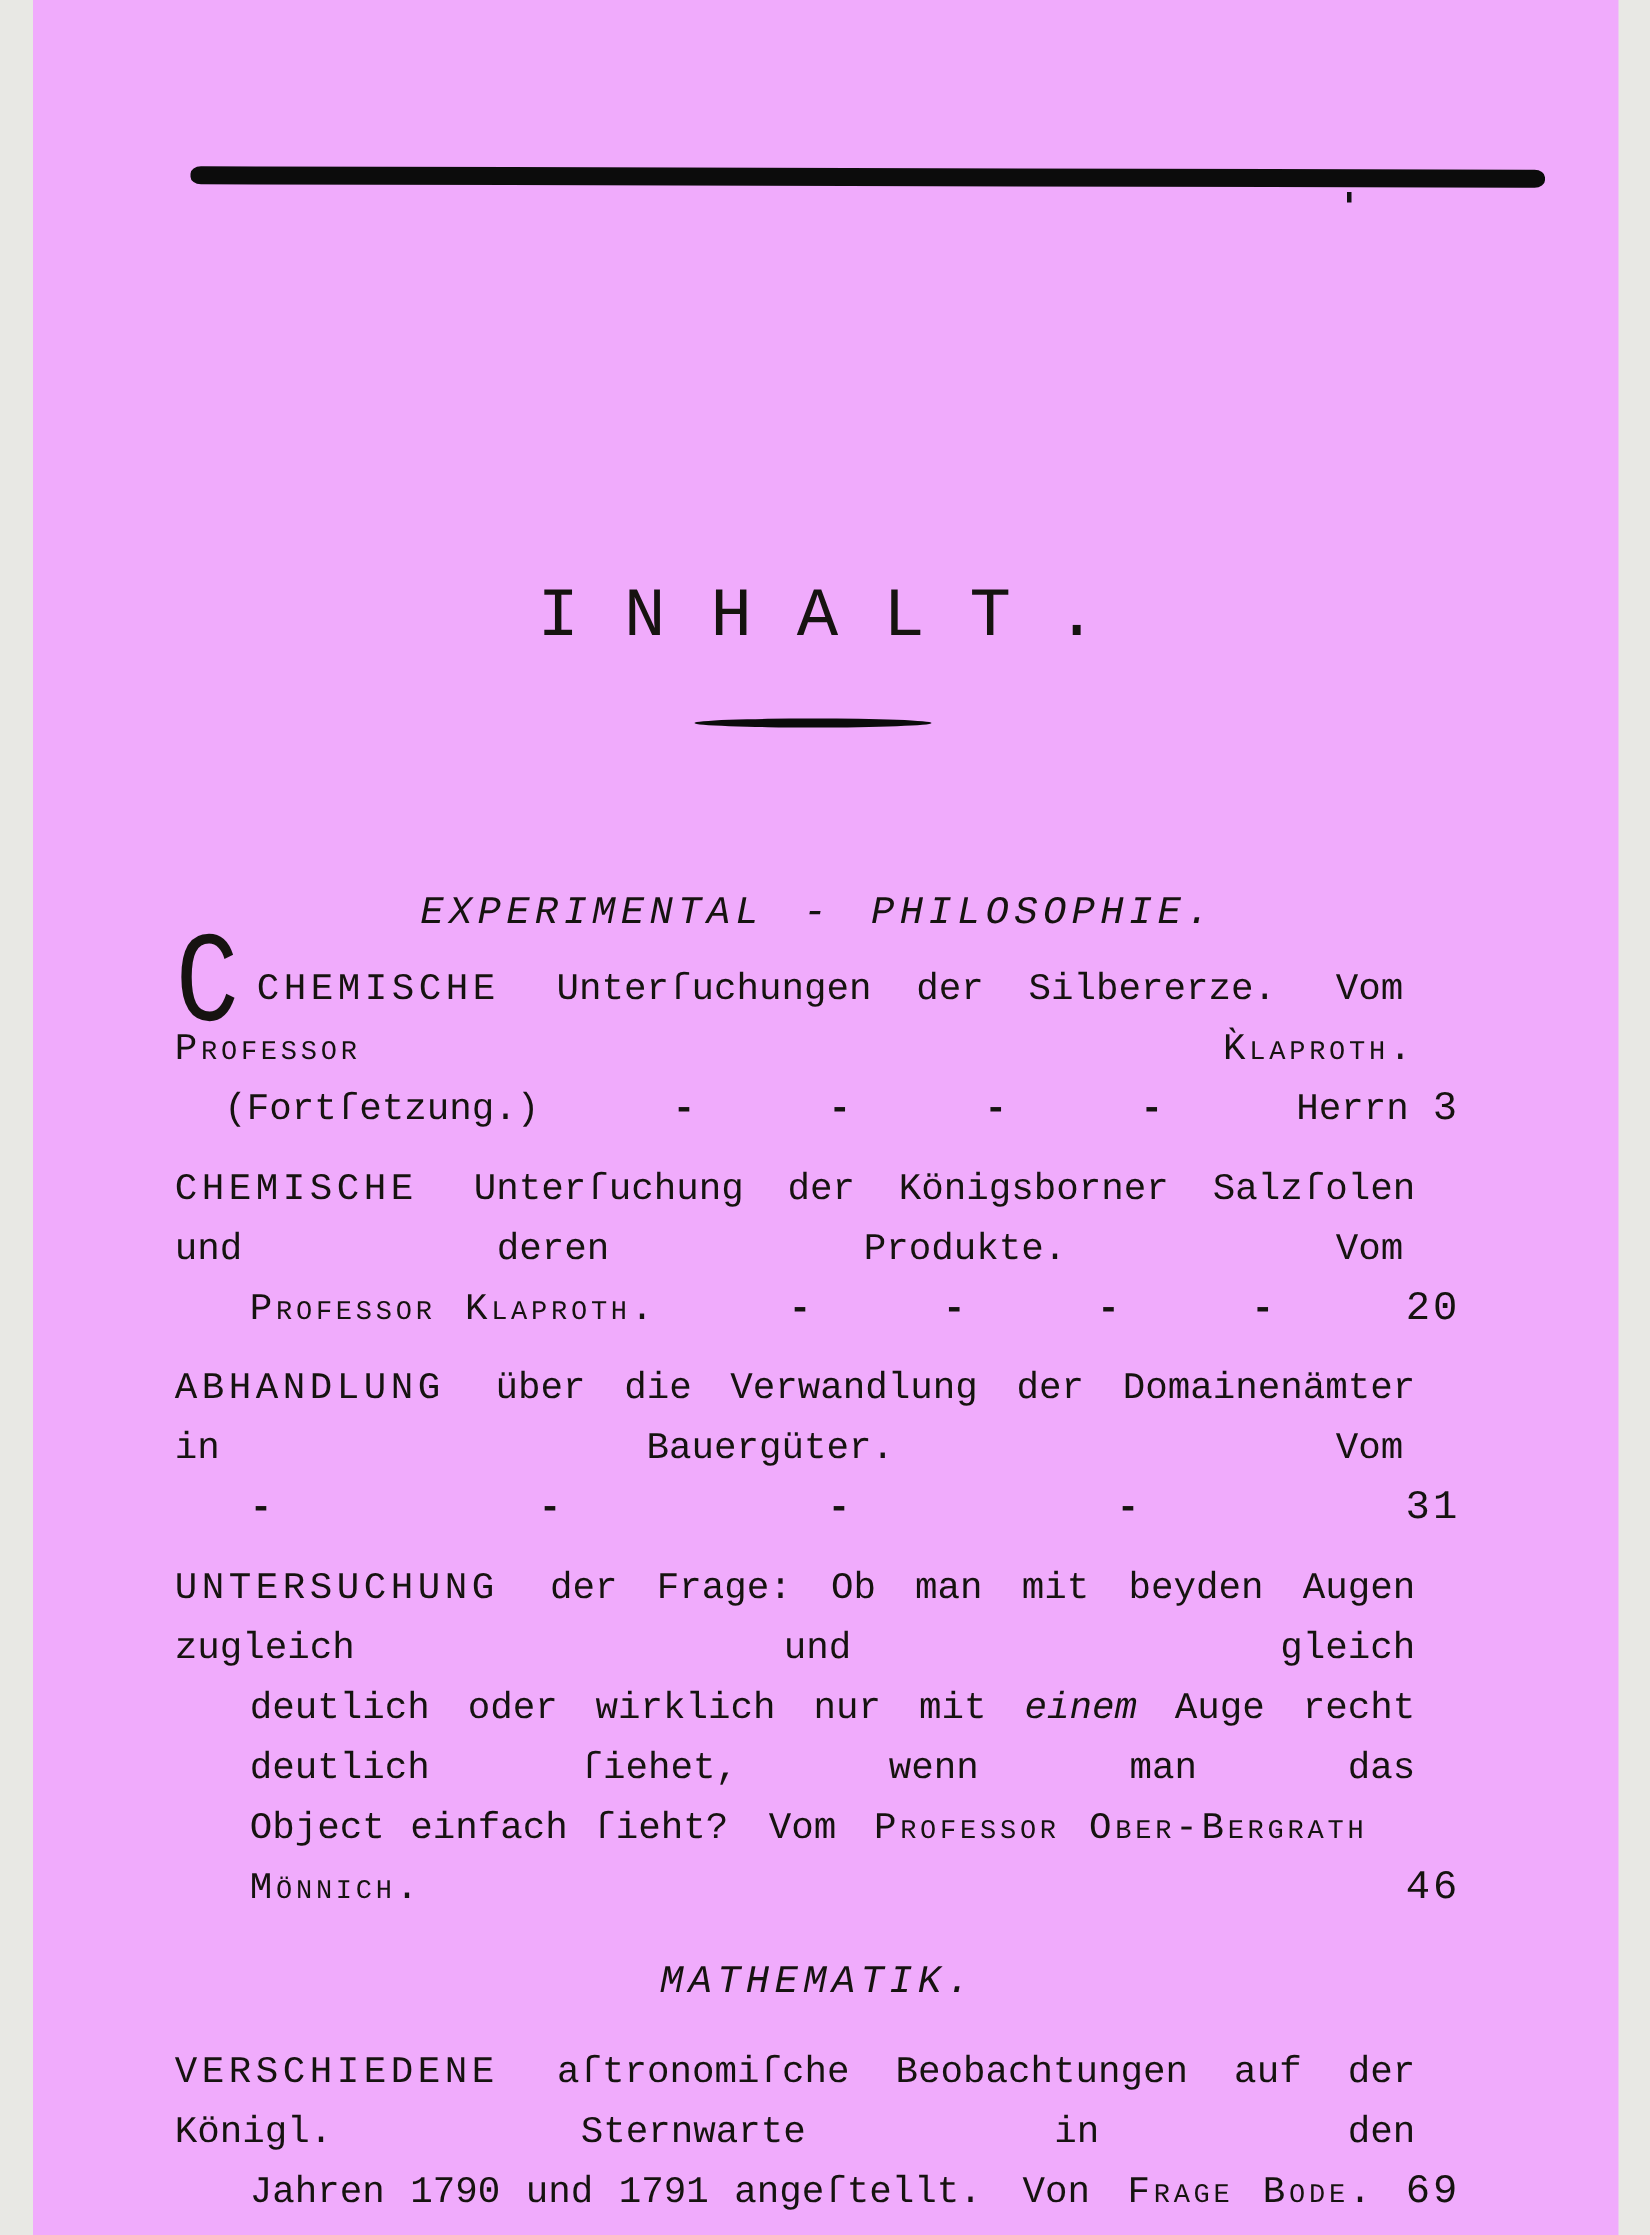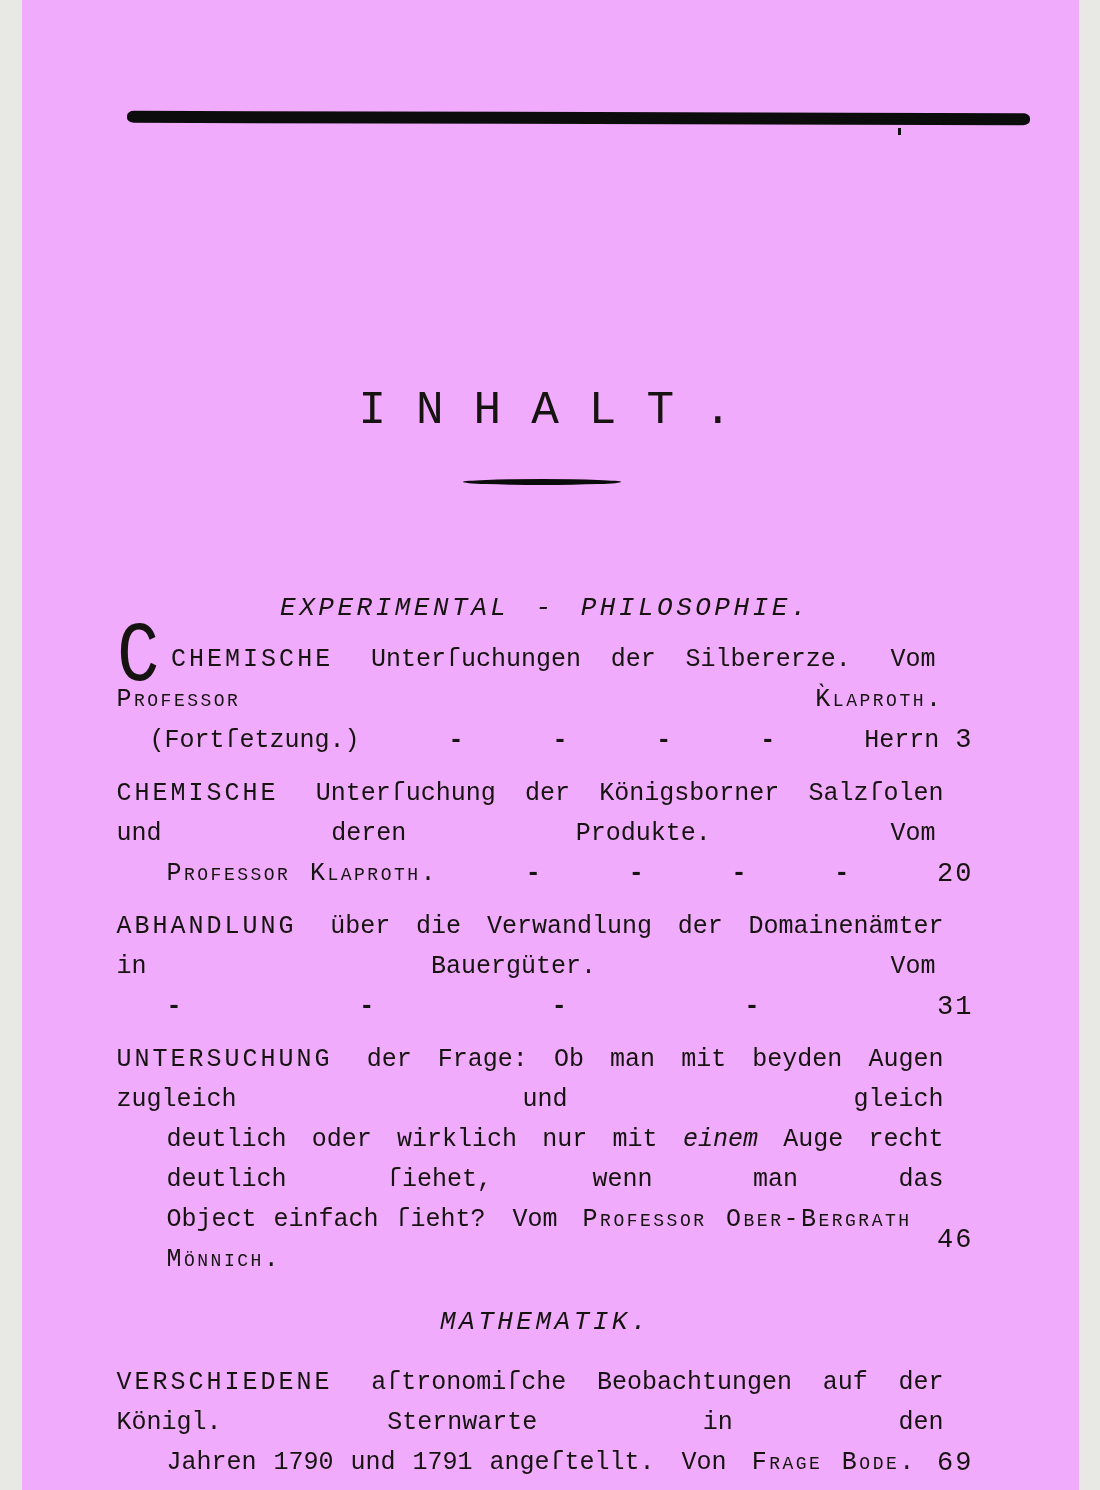--- a/index.html
+++ b/index.html
@@ -81,21 +81,21 @@
     word-spacing: 2px;
   }
   .just {
     text-align: justify;
     text-align-last: justify;
     padding-right: 30px;
   }
   .pline {
     display: flex;
     justify-content: space-between;
-    align-items: center;
+    align-items: flex-end;
   }
   .indent    { padding-left: 50px; }
   .indent-sm { padding-left: 33px; }
 
   .dropcap {
     display: inline-block;
     font-size: 86px;
     line-height: 0;
     position: relative;
     top: 14px;

